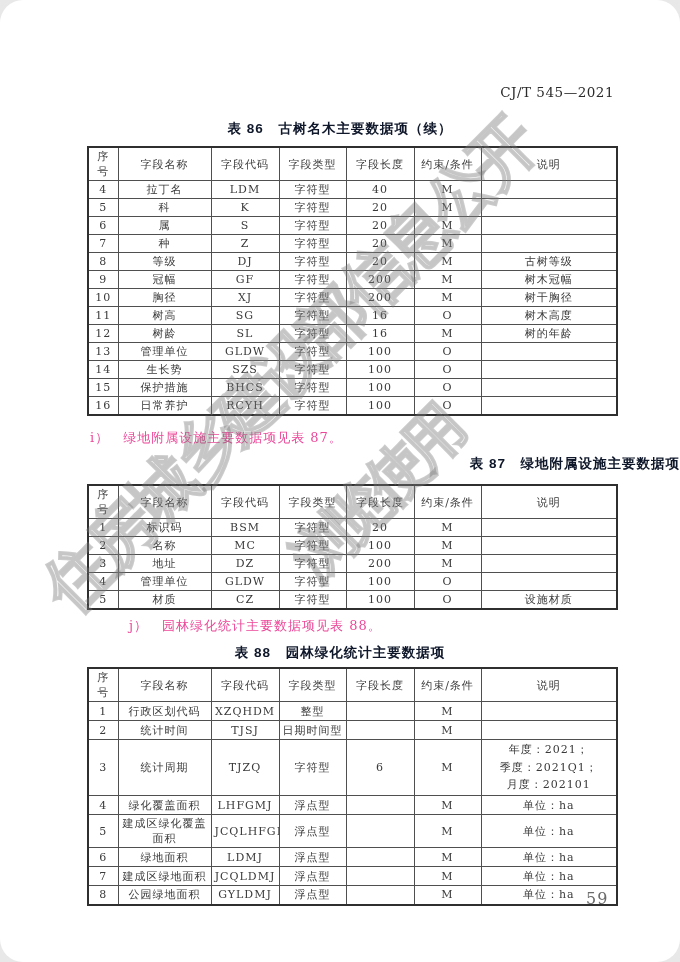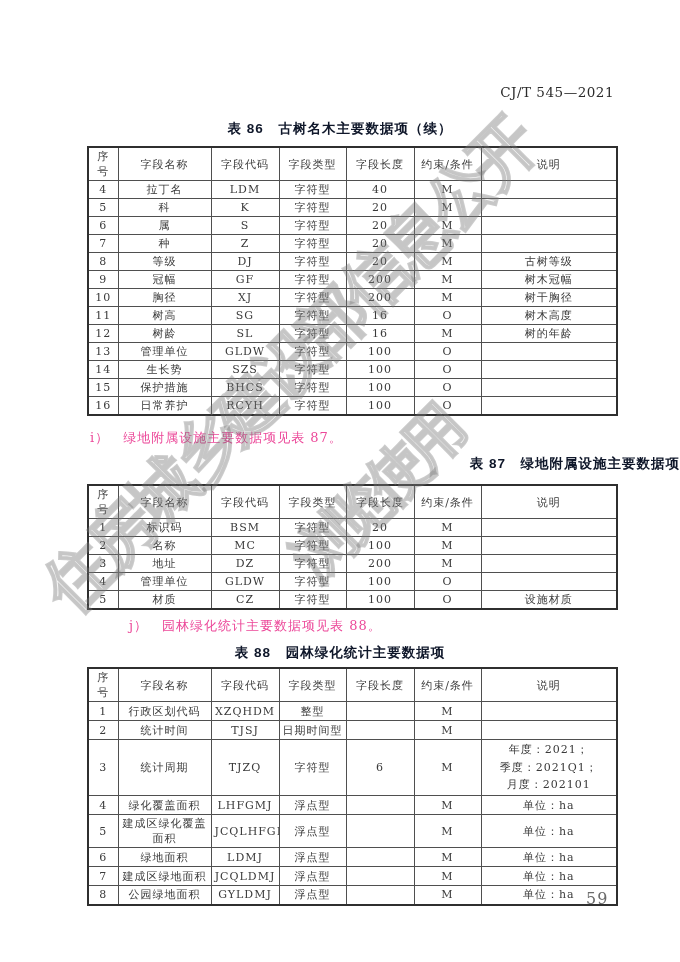--- a/index.html
+++ b/index.html
@@ -1,20 +1,21 @@
 <!DOCTYPE html>
 <html><head>
 <meta charset="utf-8">
 <style>
   html,body { margin:0; padding:0; background:#e8e8e8; }
   .page {
     position:relative; width:680px; height:962px; margin:0 auto;
     background:#ffffff; overflow:hidden;
     font-family:"DejaVu Serif","Liberation Serif",serif;
     color:#333333;
+    border-radius:23px;
   }
   .doc-number {
     position:absolute; top:84px; left:0; right:66px;
     text-align:right; font-size:13.5px; letter-spacing:0.5px; color:#2b2b2b;
   }
   .tbl-caption {
     position:absolute; left:0; width:100%; text-align:center;
     font-family:"Liberation Sans","DejaVu Sans",sans-serif;
     font-weight:bold; font-size:13.5px; color:#0f172a; letter-spacing:1px;
   }

